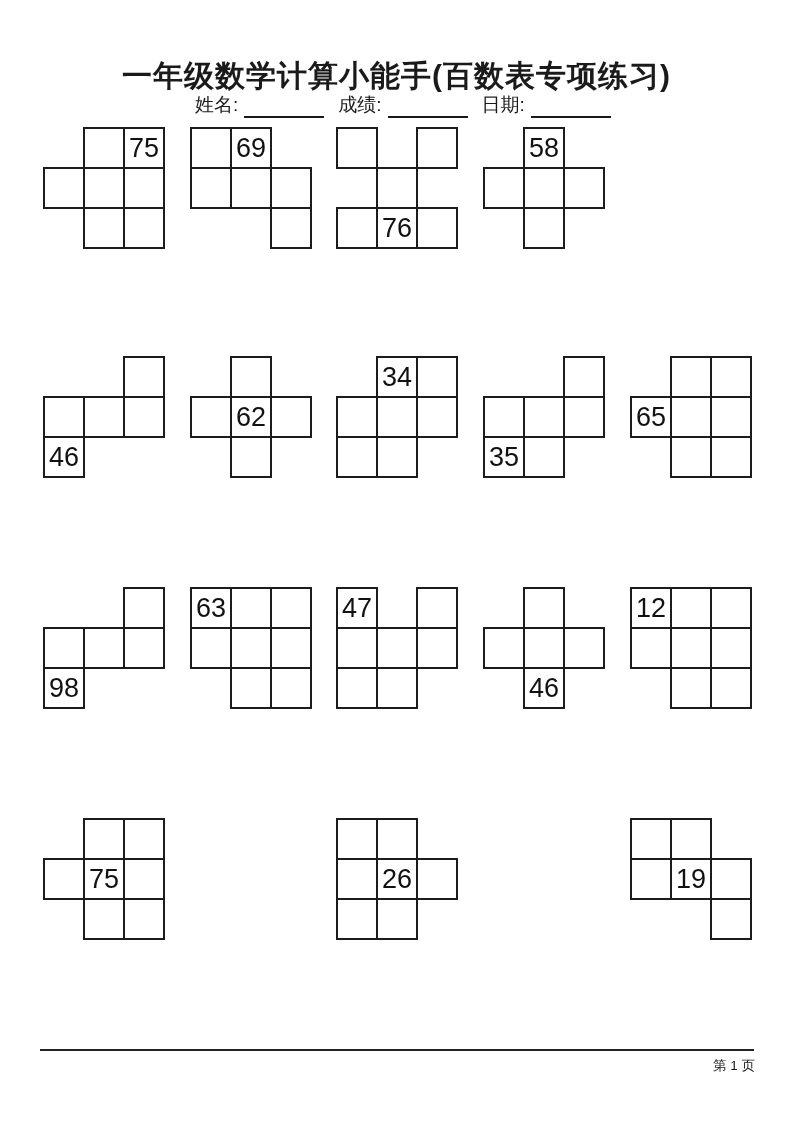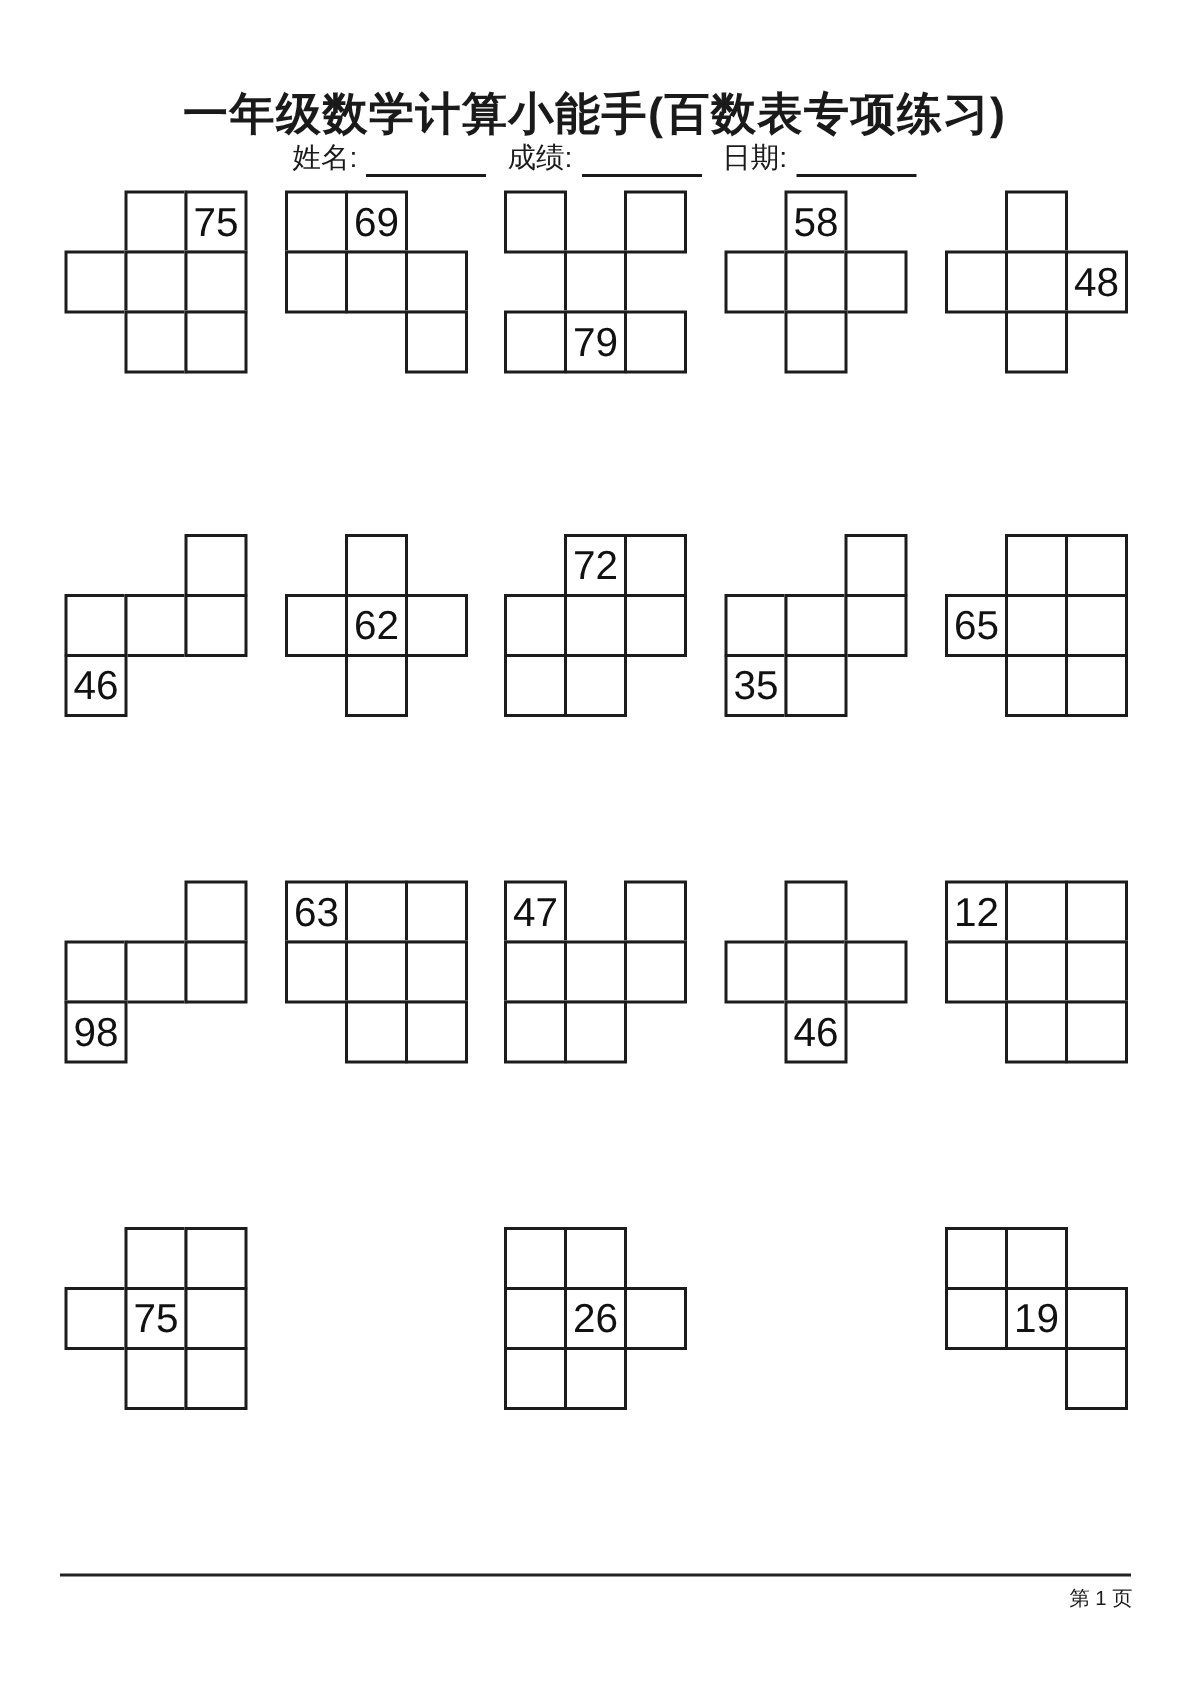--- a/index.html
+++ b/index.html
@@ -129,53 +129,46 @@
       <div class="cell" style="left: 0px; top: 40px;"></div>
       <div class="cell" style="left: 40px; top: 40px;"></div>
       <div class="cell" style="left: 80px; top: 40px;"></div>
       <div class="cell" style="left: 80px; top: 80px;"></div>
     </div>
     <div class="puzzle" style="left: 336px; top: 127px;">
       <div class="cell" style="left: 0px; top: 0px;"></div>
       <div class="cell" style="left: 80px; top: 0px;"></div>
       <div class="cell" style="left: 40px; top: 40px;"></div>
       <div class="cell" style="left: 0px; top: 80px;"></div>
-      <div class="cell" style="left: 40px; top: 80px;">79</div>
+      <div class="cell" style="left: 40px; top: 80px;">76</div>
       <div class="cell" style="left: 80px; top: 80px;"></div>
     </div>
     <div class="puzzle" style="left: 483px; top: 127px;">
       <div class="cell" style="left: 40px; top: 0px;">58</div>
       <div class="cell" style="left: 0px; top: 40px;"></div>
       <div class="cell" style="left: 40px; top: 40px;"></div>
       <div class="cell" style="left: 80px; top: 40px;"></div>
       <div class="cell" style="left: 40px; top: 80px;"></div>
     </div>
-    <div class="puzzle" style="left: 630px; top: 127px;">
-      <div class="cell" style="left: 40px; top: 0px;"></div>
-      <div class="cell" style="left: 0px; top: 40px;"></div>
-      <div class="cell" style="left: 40px; top: 40px;"></div>
-      <div class="cell" style="left: 80px; top: 40px;">48</div>
-      <div class="cell" style="left: 40px; top: 80px;"></div>
-    </div>
     <div class="puzzle" style="left: 43px; top: 356px;">
       <div class="cell" style="left: 80px; top: 0px;"></div>
       <div class="cell" style="left: 0px; top: 40px;"></div>
       <div class="cell" style="left: 40px; top: 40px;"></div>
       <div class="cell" style="left: 80px; top: 40px;"></div>
       <div class="cell" style="left: 0px; top: 80px;">46</div>
     </div>
     <div class="puzzle" style="left: 190px; top: 356px;">
       <div class="cell" style="left: 40px; top: 0px;"></div>
       <div class="cell" style="left: 0px; top: 40px;"></div>
       <div class="cell" style="left: 40px; top: 40px;">62</div>
       <div class="cell" style="left: 80px; top: 40px;"></div>
       <div class="cell" style="left: 40px; top: 80px;"></div>
     </div>
     <div class="puzzle" style="left: 336px; top: 356px;">
-      <div class="cell" style="left: 40px; top: 0px;">72</div>
+      <div class="cell" style="left: 40px; top: 0px;">34</div>
       <div class="cell" style="left: 80px; top: 0px;"></div>
       <div class="cell" style="left: 0px; top: 40px;"></div>
       <div class="cell" style="left: 40px; top: 40px;"></div>
       <div class="cell" style="left: 80px; top: 40px;"></div>
       <div class="cell" style="left: 0px; top: 80px;"></div>
       <div class="cell" style="left: 40px; top: 80px;"></div>
     </div>
     <div class="puzzle" style="left: 483px; top: 356px;">
       <div class="cell" style="left: 80px; top: 0px;"></div>
       <div class="cell" style="left: 0px; top: 40px;"></div>

